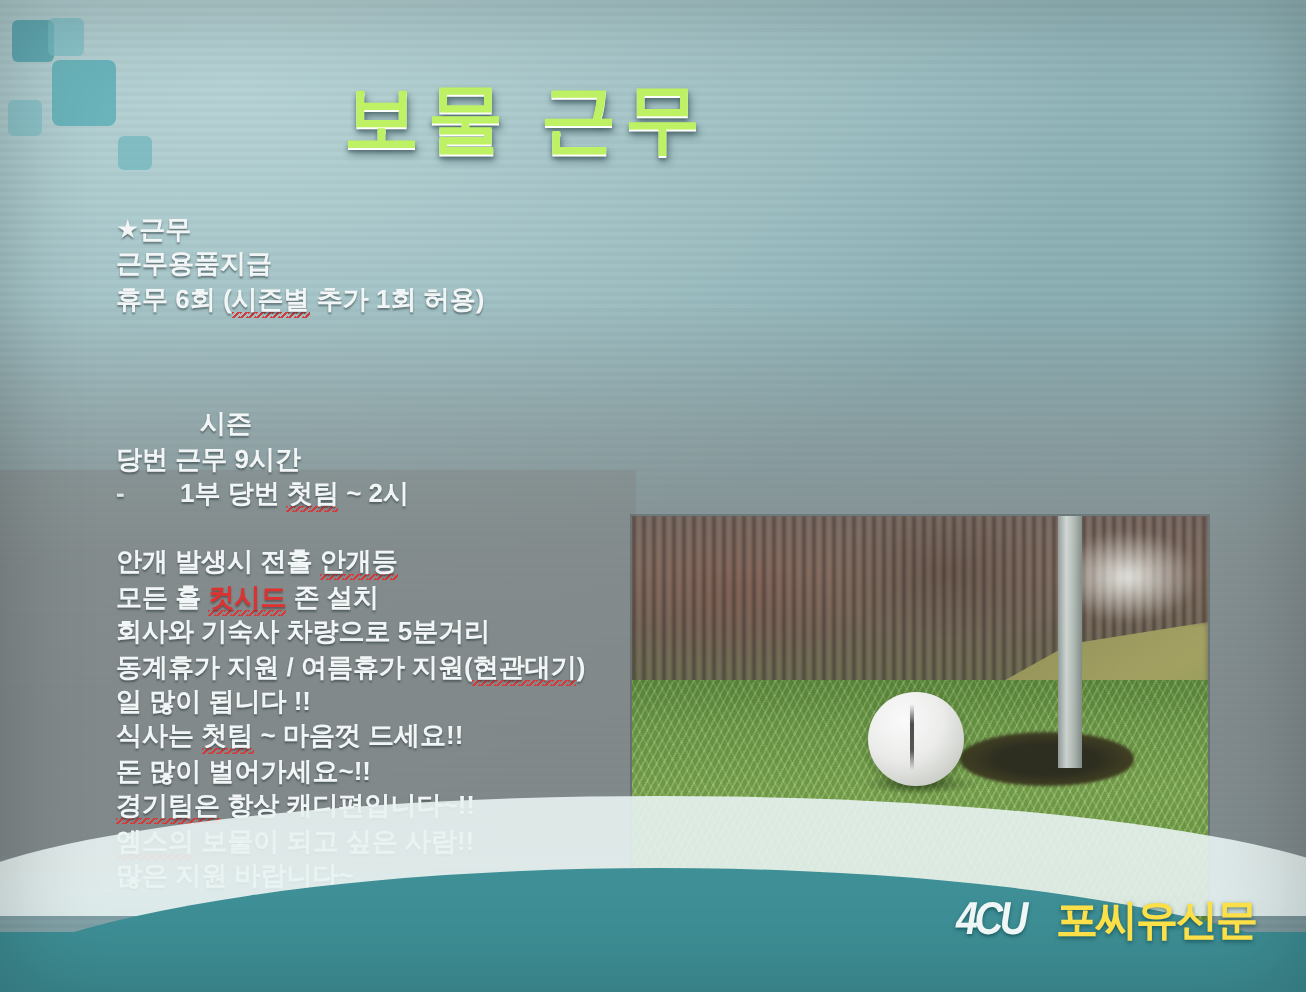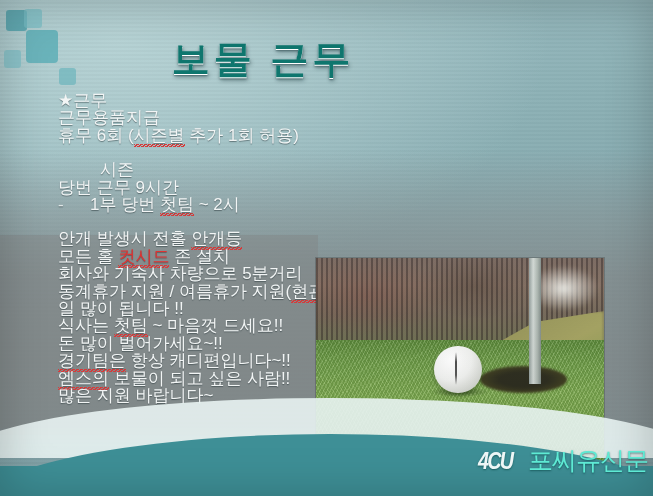--- a/index.html
+++ b/index.html
@@ -81,44 +81,44 @@
   
   .title {
     position: absolute;
     left: 0;
     top: 34px;
     width: 526px;
     text-align: center;
     font-size: 38px;
     font-weight: bold;
     letter-spacing: 4px;
-    color: #0f766e;
+    color: #bef264;
     text-shadow:
       0 1px 0 #ffffff,
       0 2px 2px rgba(40,70,75,0.55),
       1px 3px 4px rgba(20,45,50,0.45);
     white-space: nowrap;
   }
 
   
   .body-text {
     position: absolute;
     left: 58px;
-    top: 92px;
+    top: 106px;
     width: 270px;
-    font-size: 17px;
+    font-size: 13px;
     line-height: 17.4px;
     color: #f2f5f5;
-    font-weight: normal;
+    font-weight: bold;
     text-shadow: 0 1px 1px rgba(40,55,58,0.55);
     letter-spacing: 0px;
   }
   .body-text .line { white-space: nowrap; }
   .body-text .spacer { height: 17px; }
-  .indent-season { padding-left: 42px; }
+  .indent-season { padding-left: 42px; margin-top: 28px; }
   .bullet {
     display: block;
     white-space: nowrap;
   }
   .bullet .dash {
     display: inline-block;
     width: 32px;
     color: #dfe6e6;
   }
   .hl-red {
@@ -259,23 +259,23 @@
     font-weight: bold;
     font-style: italic;
     letter-spacing: -2px;
     color: #eef6f6;
     text-shadow: 0 1px 2px rgba(0,60,60,0.6);
     line-height: 1;
     transform: scaleX(0.86);
     transform-origin: left bottom;
   }
   .wm-text {
-    font-size: 25px;
-    font-weight: normal;
-    color: #5eead4;
+    font-size: 21px;
+    font-weight: bold;
+    color: #fde047;
     letter-spacing: -1px;
     line-height: 1;
     text-shadow: 0 1px 2px rgba(0,60,60,0.6);
   }
 
   
   .vignette {
     position: absolute; inset: 0;
     box-shadow: inset 0 0 48px rgba(0,0,0,0.22);
     pointer-events: none;

